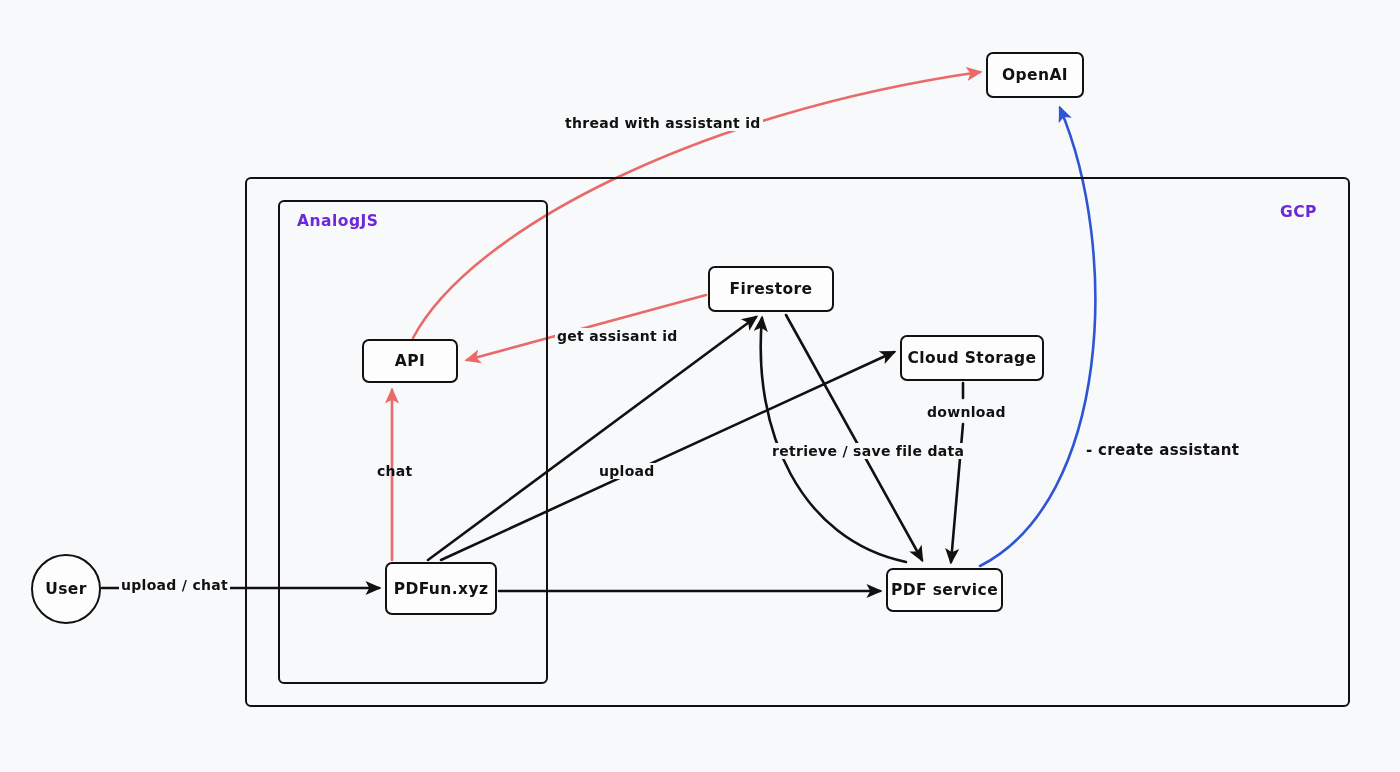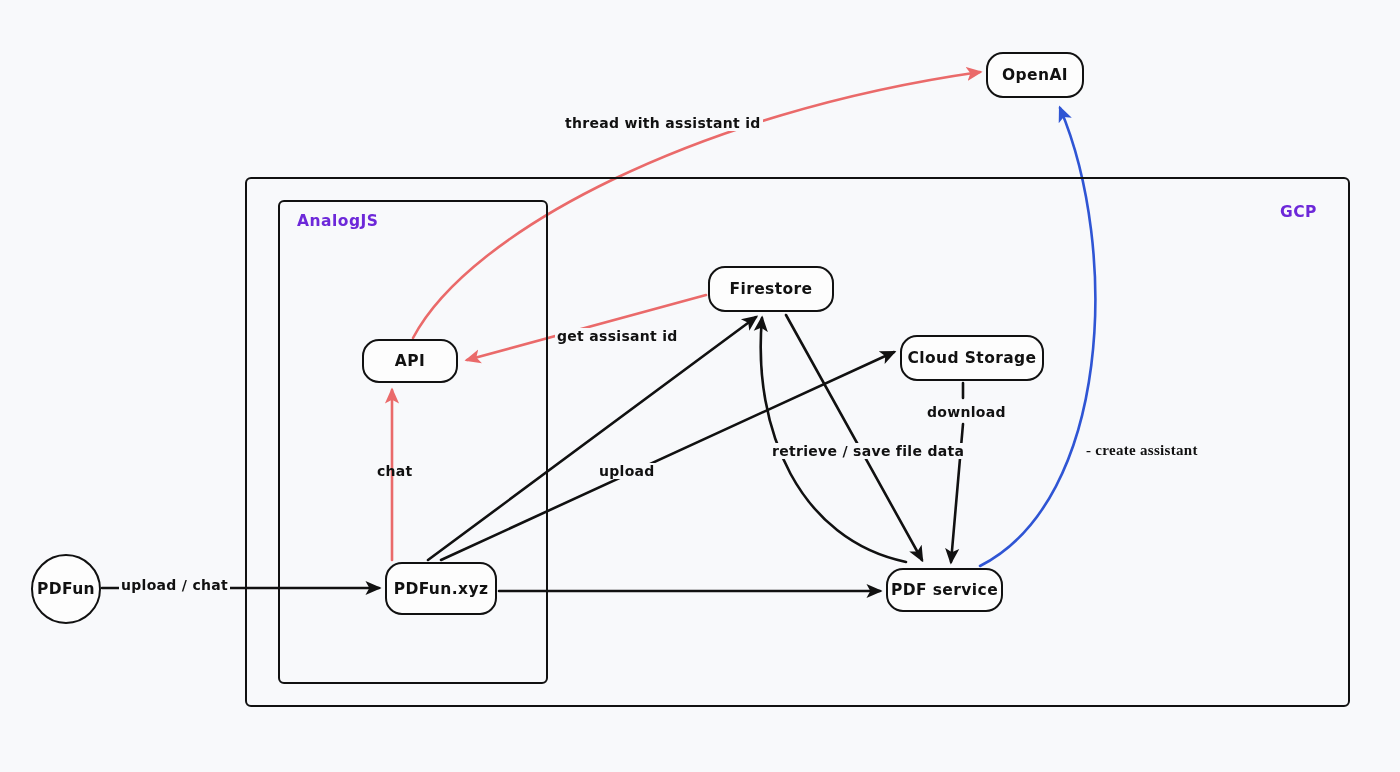--- a/index.html
+++ b/index.html
@@ -22,21 +22,21 @@
   .diagram-svg {
     position: absolute;
     left: 0; top: 0;
     width: 1400px; height: 772px;
   }
   
   .node {
     position: absolute;
     background: #fdfdfd;
     border: 2.6px solid #111;
-    border-radius: 17px;
+    border-radius: 7px;
     display: flex;
     align-items: center;
     justify-content: center;
     z-index: 5;
   }
   .node-label {
     font-family: "DejaVu Sans", sans-serif;
     font-size: 15.5px;
     font-weight: 600;
     letter-spacing: 0.4px;
@@ -156,28 +156,28 @@
 
   <div class="node" id="node-pdfun" style="left: 385px; top: 562px; width: 112px; height: 53px;">
     <span class="node-label">PDFun.xyz</span>
   </div>
 
   <div class="node" id="node-pdf_service" style="left: 886px; top: 568px; width: 117px; height: 44px;">
     <span class="node-label">PDF service</span>
   </div>
 
   <div class="node circle" id="node-user" style="left: 31px; top: 554px; width: 70px; height: 70px;">
-    <span class="node-label">PDFun</span>
+    <span class="node-label">User</span>
   </div>
 
   <div class="edge-label" id="elabel-0" style="left: 563px; top: 115px;">thread with assistant id</div>
   <div class="edge-label" id="elabel-1" style="left: 555px; top: 306px; margin-top: 22px;">get assisant id</div>
   <div class="edge-label" id="elabel-2" style="left: 925px; top: 404px;">download</div>
   <div class="edge-label" id="elabel-3" style="left: 770px; top: 443px;">retrieve / save file data</div>
   <div class="edge-label no-bg" id="elabel-4" style="left: 375px; top: 463px;">chat</div>
   <div class="edge-label" id="elabel-5" style="left: 597px; top: 463px;">upload</div>
   <div class="edge-label" id="elabel-6" style="left: 119px; top: 577px;">upload / chat</div>
 
-  <div class="note-block" id="note-0" style="left: 1086px; top: 439px; font-family: Liberation Serif, serif;">
+  <div class="note-block" id="note-0" style="left: 1086px; top: 439px;">
     <div>- create assistant</div>
   </div>
 
 </div>
 
 </body></html>

